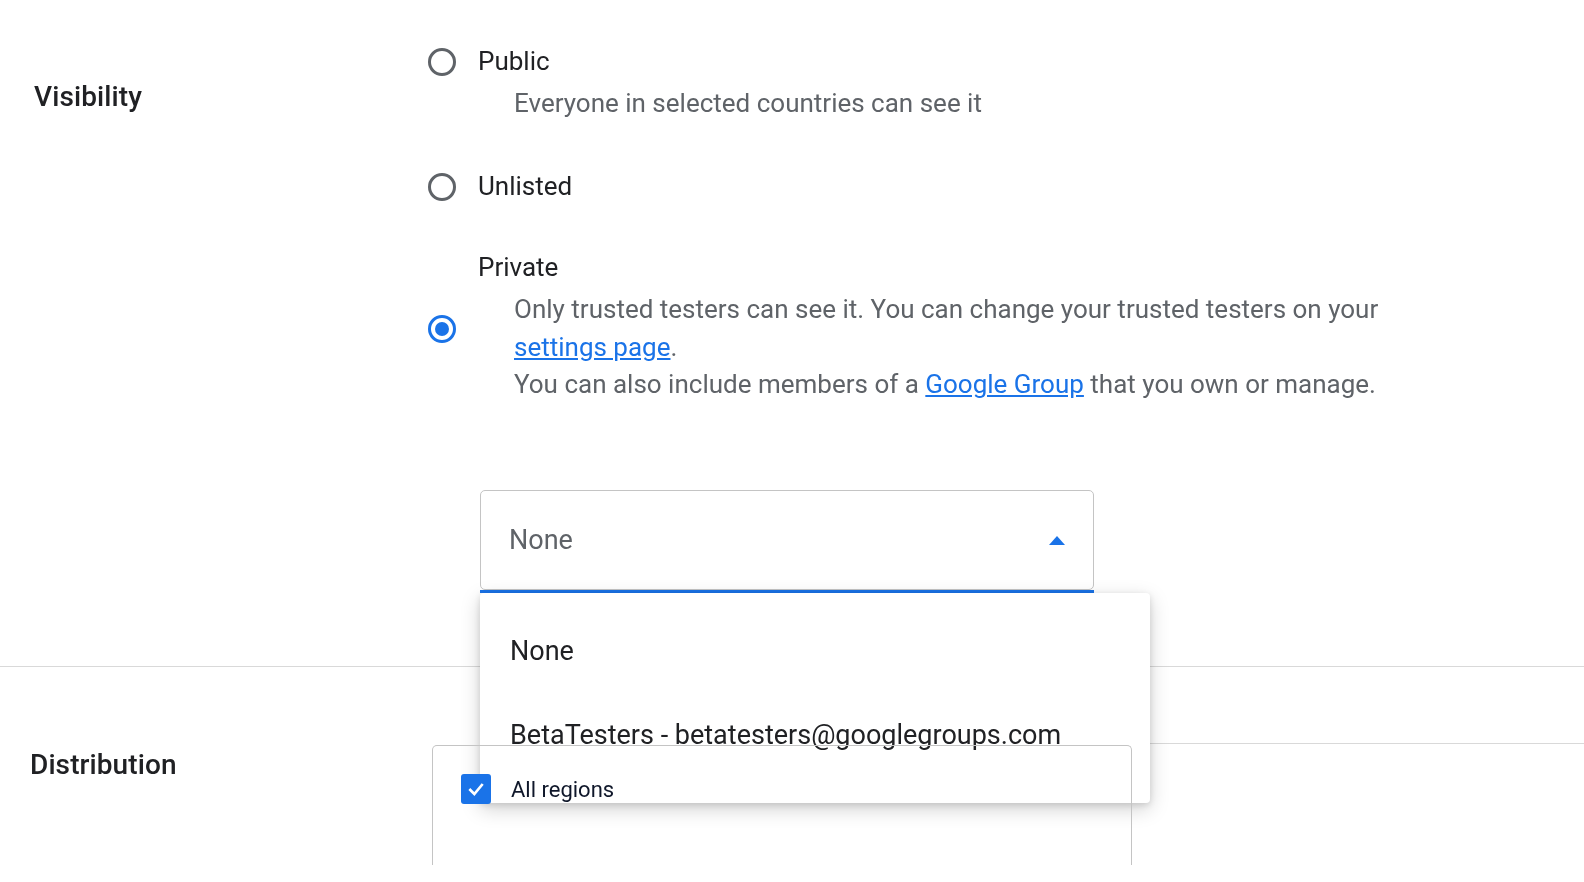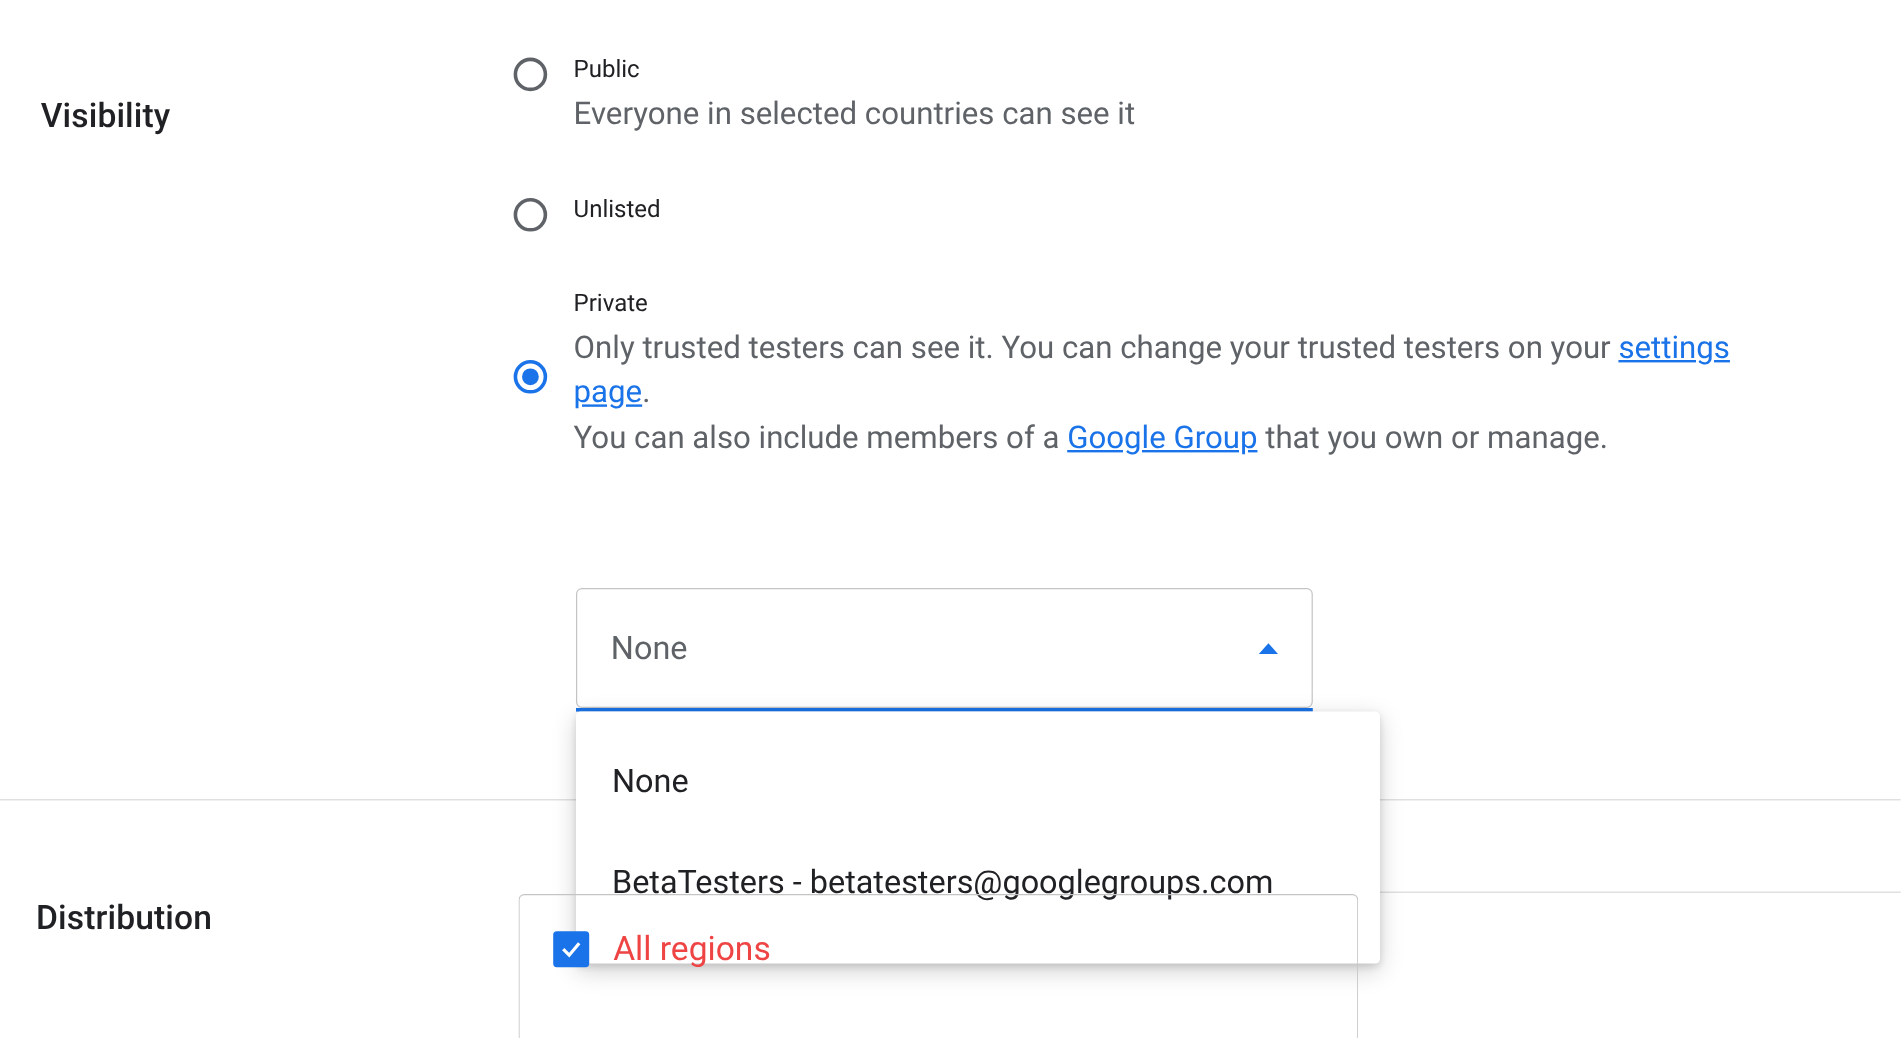--- a/index.html
+++ b/index.html
@@ -31,22 +31,22 @@
   }
   .radio-unchecked { border: 3px solid #5f6368; }
   .radio-checked { border: 3px solid #1a73e8; }
   .radio-checked::after {
     content: ""; position: absolute; left: 50%; top: 50%;
     width: 14px; height: 14px; background: #1a73e8; border-radius: 50%;
     transform: translate(-50%, -50%);
   }
 
   .option-text { flex: 1; }
-  .option-title { font-size: 20px; font-weight: 400; color: #202124; line-height: 1.35; }
-  .option-desc  { font-size: 26px; color: #5f6368; line-height: 1.45; margin-top: 6px; }
+  .option-title { font-size: 26px; font-weight: 400; color: #202124; line-height: 1.35; }
+  .option-desc  { font-size: 26px; color: #5f6368; line-height: 1.45; margin-top: 6px; margin-left: 36px; }
   .option-desc .segment { display: inline; }
 
   a.inline-link { color: #1a73e8; text-decoration: underline; }
 
   .select-wrap { position: absolute; left: 468px; top: 490px; width: 614px; padding-left: 12px; }
   .select-box {
     width: 614px; height: 100px;
     border: 1px solid #c4c4c4;
     border-radius: 5px;
     display: flex; align-items: center; justify-content: space-between;
@@ -80,21 +80,21 @@
   .divider { position: absolute; left: 0; top: 666px; width: 1584px; height: 1px; background: #d9d9d9; }
   .divider2 { position: absolute; left: 1132px; top: 743px; width: 452px; height: 1px; background: #d9d9d9; }
 
   .dist-box { position: absolute; left: 432px; top: 745px; width: 700px; border-top: 1px solid #c4c4c4; border-left: 1px solid #c4c4c4; border-right: 1px solid #c4c4c4; height: 120px; border-radius: 5px 5px 0 0; padding: 28px; }
   .checkbox {
     width: 30px; height: 30px; background: #1a73e8; border-radius: 3px;
     display: inline-flex; align-items: center; justify-content: center;
     vertical-align: middle; margin-right: 16px;
   }
   .checkbox svg { width: 20px; height: 20px; fill: none; stroke: #fff; stroke-width: 3.2; }
-  .dist-label { font-size: 28px; color: #ef4444; vertical-align: middle; margin-top: 36px; }
+  .dist-label { font-size: 22px; color: #0f172a; vertical-align: middle; margin-top: 36px; }
 </style>
 </head>
 <body>
 
 <div class="page">
 
   <div class="section-label label-visibility">Visibility</div>
 
   <div class="options">
 

